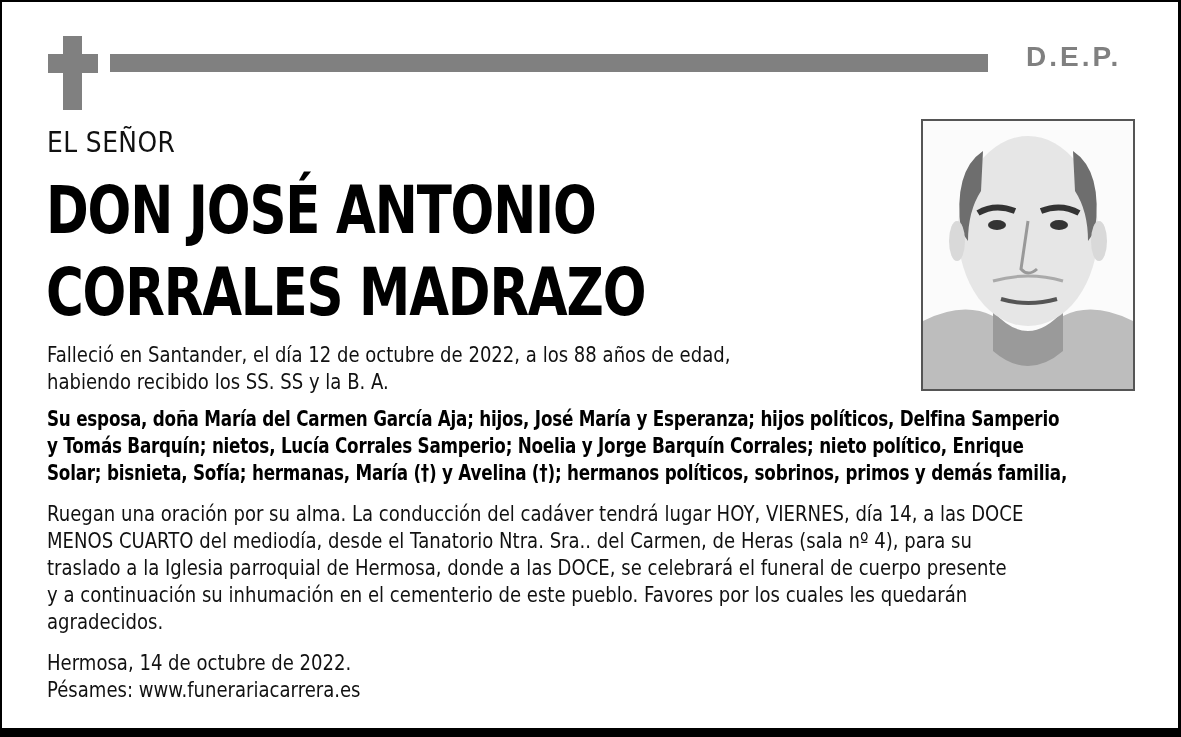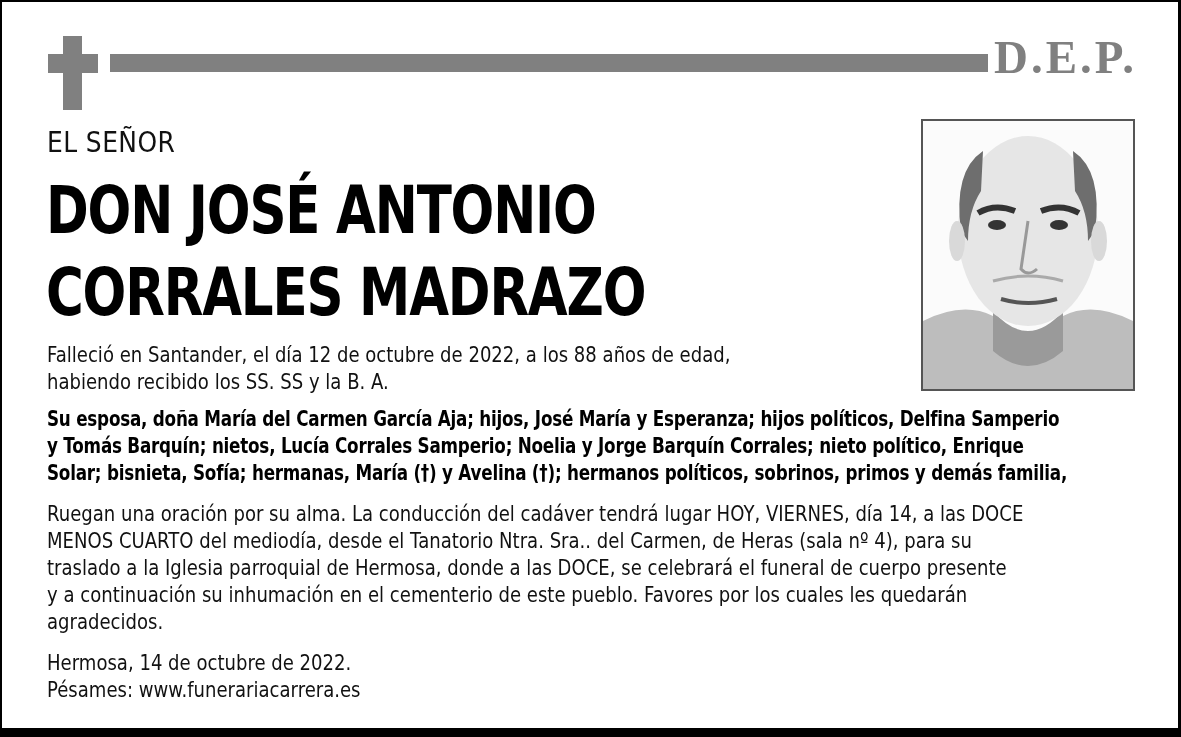--- a/index.html
+++ b/index.html
@@ -10,22 +10,22 @@
   .frame-left { position: absolute; left: 0; top: 0; width: 2px; height: 737px; background: #000; }
   .frame-right { position: absolute; left: 1178px; top: 0; width: 3px; height: 737px; background: #000; }
   .frame-bottom { position: absolute; left: 0; top: 728px; width: 1181px; height: 9px; background: #000; }
 
   .cross { position: absolute; left: 48px; top: 36px; width: 50px; height: 74px; }
   .cross .v { position: absolute; left: 15px; top: 0; width: 19px; height: 74px; background: var(--accent); }
   .cross .h { position: absolute; left: 0; top: 18px; width: 50px; height: 19px; background: var(--accent); }
 
   .rule { position: absolute; left: 110px; top: 54px; width: 878px; height: 18px; background: var(--accent); }
 
-  .dep { position: absolute; left: 994px; top: 37px; font-family: Liberation Serif, serif; font-weight: bold;
-         font-size: 47px; letter-spacing: 3px; color: var(--accent); line-height: 40px; }
+  .dep { position: absolute; left: 1026px; top: 37px; font-family: Liberation Sans, sans-serif; font-weight: bold;
+         font-size: 28px; letter-spacing: 3px; color: var(--accent); line-height: 40px; }
 
   .honorific { position: absolute; left: 47px; top: 124px; font-family: "DejaVu Sans", sans-serif;
                font-size: 29px; line-height: 36px; transform: scaleX(0.86); transform-origin: left top; letter-spacing: 0.5px; }
 
   .name { position: absolute; left: 46px; top: 170px; font-family: "DejaVu Sans", sans-serif; font-weight: bold;
           font-size: 66px; line-height: 82px; transform: scaleX(0.78); transform-origin: left top; letter-spacing: -1.5px;
           color: #000; white-space: nowrap; }
 
   .photo { position: absolute; left: 921px; top: 119px; width: 214px; height: 272px; border: 2px solid #555;
            background: #fafafa; overflow: hidden; }

